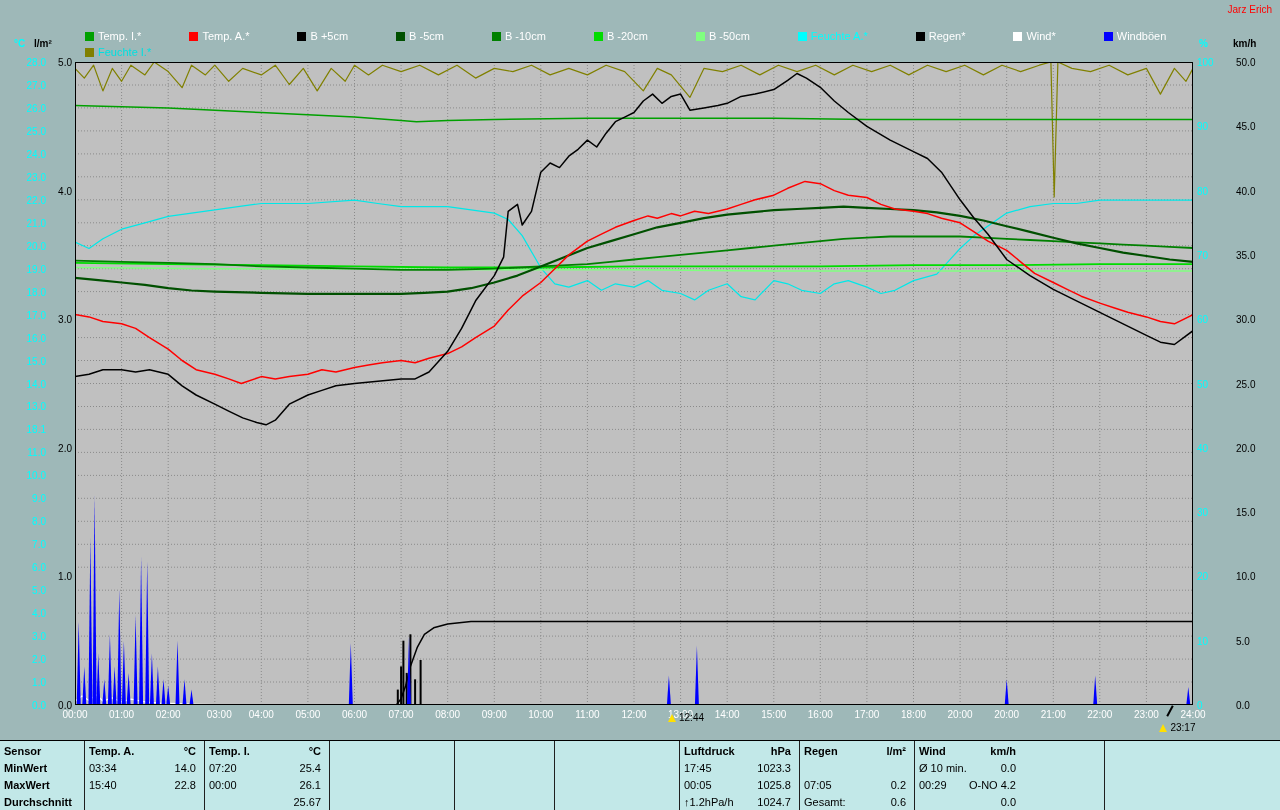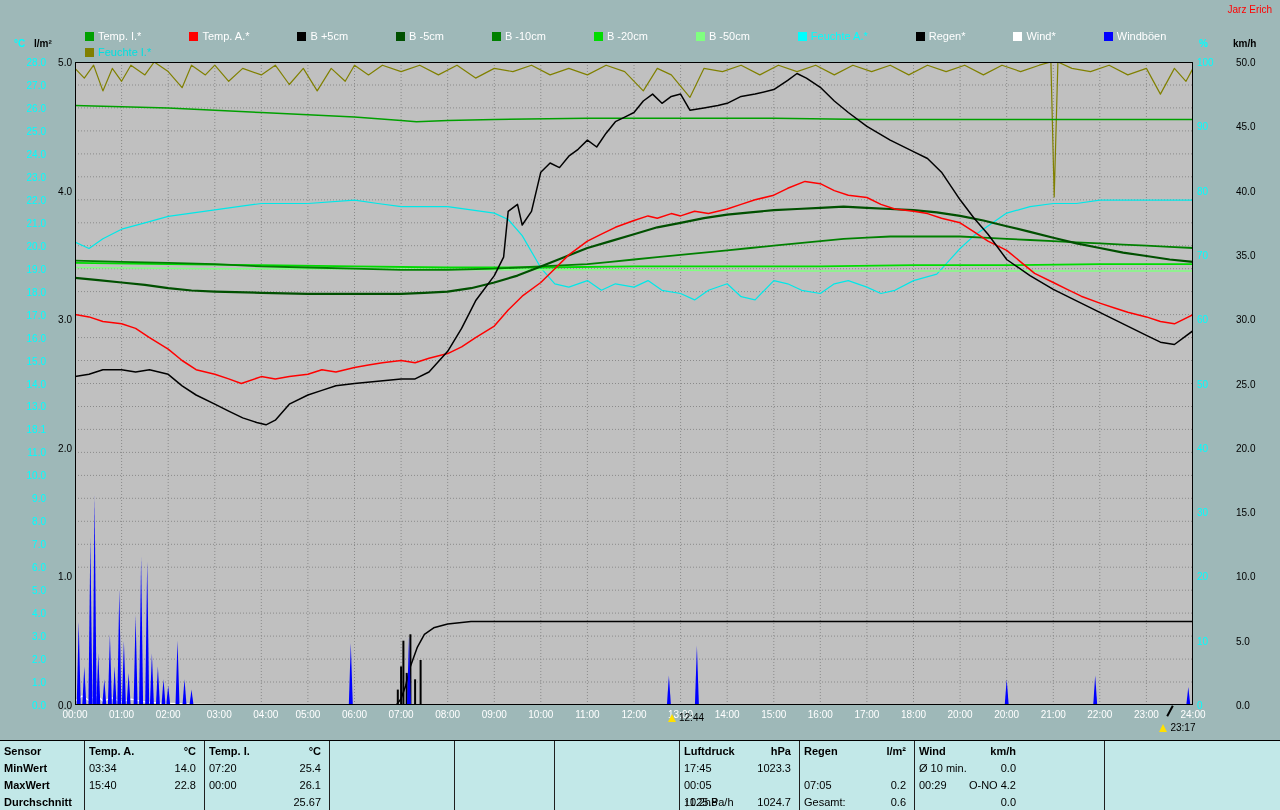--- a/index.html
+++ b/index.html
@@ -242,21 +242,21 @@
       <div class="fcol" style="left: 555px; width: 125px;"></div>
       <div class="fcol" style="left: 680px; width: 120px;">
         <div class="frow pair bold" style="top: 2px;">
           <span>Luftdruck</span>
           <span>hPa</span>
         </div>
         <div class="frow pair" style="top: 19px;">
           <span>17:45</span>
           <span>1023.3</span>
         </div>
-        <div class="frow pair" style="top: 36px; flex-direction: column;">
+        <div class="frow pair" style="top: 36px;">
           <span>00:05</span>
           <span>1025.8</span>
         </div>
         <div class="frow pair" style="top: 53px;">
           <span>↑1.2hPa/h</span>
           <span>1024.7</span>
         </div>
       </div>
       <div class="fcol" style="left: 800px; width: 115px;">
         <div class="frow pair bold" style="top: 2px;">
@@ -350,21 +350,21 @@
     <div class="tick black" style="left: 1236px; top: 378.5px;">25.0</div>
     <div class="tick black" style="left: 1236px; top: 314.2px;">30.0</div>
     <div class="tick black" style="left: 1236px; top: 249.9px;">35.0</div>
     <div class="tick black" style="left: 1236px; top: 185.6px;">40.0</div>
     <div class="tick black" style="left: 1236px; top: 121.3px;">45.0</div>
     <div class="tick black" style="left: 1236px; top: 57px;">50.0</div>
     <div class="tick white" style="left: 58px; top: 709px; width: 34px; text-align: center;">00:00</div>
     <div class="tick white" style="left: 104.583px; top: 709px; width: 34px; text-align: center;">01:00</div>
     <div class="tick white" style="left: 151.167px; top: 709px; width: 34px; text-align: center;">02:00</div>
     <div class="tick white" style="left: 197.75px; top: 709px; width: 34px; text-align: right;">03:00</div>
-    <div class="tick white" style="left: 244.333px; top: 709px; width: 34px; text-align: right;">04:00</div>
+    <div class="tick white" style="left: 244.333px; top: 709px; width: 34px; text-align: center;">04:00</div>
     <div class="tick white" style="left: 290.917px; top: 709px; width: 34px; text-align: center;">05:00</div>
     <div class="tick white" style="left: 337.5px; top: 709px; width: 34px; text-align: center;">06:00</div>
     <div class="tick white" style="left: 384.083px; top: 709px; width: 34px; text-align: center;">07:00</div>
     <div class="tick white" style="left: 430.667px; top: 709px; width: 34px; text-align: center;">08:00</div>
     <div class="tick white" style="left: 477.25px; top: 709px; width: 34px; text-align: center;">09:00</div>
     <div class="tick white" style="left: 523.833px; top: 709px; width: 34px; text-align: center;">10:00</div>
     <div class="tick white" style="left: 570.417px; top: 709px; width: 34px; text-align: center;">11:00</div>
     <div class="tick white" style="left: 617px; top: 709px; width: 34px; text-align: center;">12:00</div>
     <div class="tick white" style="left: 663.583px; top: 709px; width: 34px; text-align: center;">13:00</div>
     <div class="tick white" style="left: 710.167px; top: 709px; width: 34px; text-align: center;">14:00</div>

